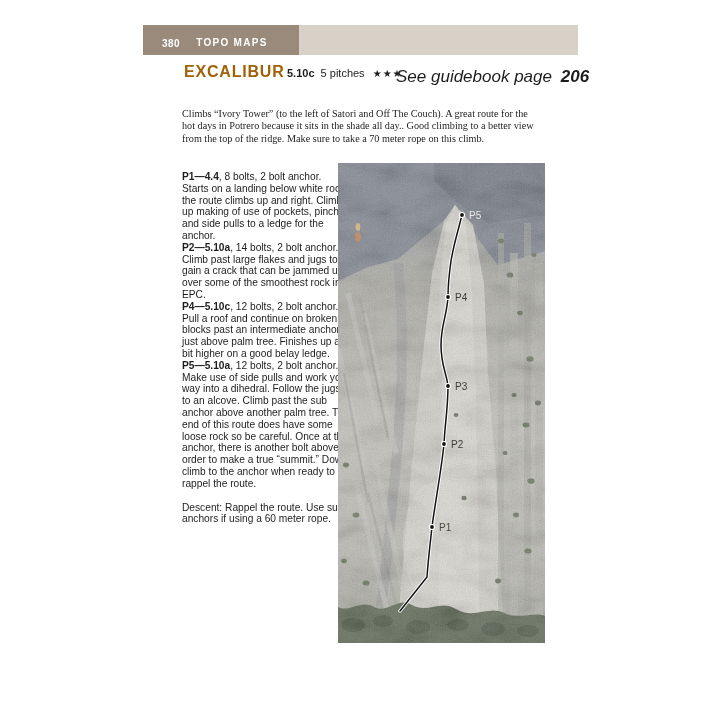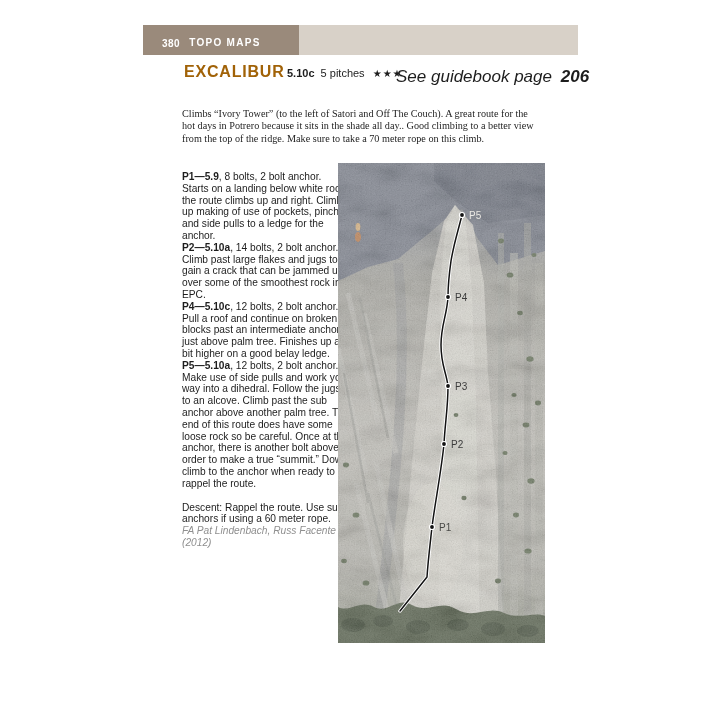--- a/index.html
+++ b/index.html
@@ -2,21 +2,21 @@
 <html><head>
 <meta charset="utf-8">
 <style>
   html,body{margin:0;padding:0;}
   body{width:720px;height:720px;background:#ffffff;font-family:"Liberation Sans",sans-serif;color:#1d1d1d;}
   .page{position:relative;width:720px;height:720px;background:#fff;overflow:hidden;}
 
   
   .bar-dark{position:absolute;left:143px;top:25px;width:156px;height:30px;background:#9a8a7b;
             display:flex;align-items:flex-end;padding:0 0 5px 19px;box-sizing:border-box;color:#fff;}
-  .bar-dark .num{font-size:10px;font-weight:bold;letter-spacing:.5px;margin-right:9px;line-height:12px;}
+  .bar-dark .num{font-size:10px;font-weight:bold;letter-spacing:.5px;margin-right:16px;line-height:12px;}
   .bar-dark .ttl{font-size:10px;font-weight:bold;letter-spacing:1.3px;line-height:14px;}
   .bar-light{position:absolute;left:299px;top:25px;width:279px;height:30px;background:#d8d1c8;}
 
   
   .route-name{position:absolute;left:184px;top:63px;font-size:16px;font-weight:bold;letter-spacing:.8px;color:#a16207;}
   .route-meta{position:absolute;left:287px;top:67px;font-size:11px;white-space:nowrap;}
   .route-meta b{margin-right:3px;}
   .route-meta .pitches{margin-right:5px;}
   .stars{font-family:"DejaVu Sans","Liberation Sans",sans-serif;font-size:10px;letter-spacing:1px;}
   .route-guide{position:absolute;left:396px;top:67px;font-size:17px;white-space:nowrap;font-style:italic;}
@@ -52,26 +52,25 @@
     <span class="stars">★★★</span>
   </div>
   <div class="route-guide">
     <span>See guidebook page</span>
     <b>206</b>
   </div>
 
   <p class="intro">Climbs “Ivory Tower” (to the left of Satori and Off The Couch). A great route for the hot days in Potrero because it sits in the shade all day.. Good climbing to a better view from the top of the ridge. Make sure to take a 70 meter rope on this climb.</p>
 
   <div class="col">
-    <p><b>P1—5.9</b><span>, 8 bolts, 2 bolt anchor. Starts on a landing below white rock, the route climbs up and right. Climb up making of use of pockets, pinches and side pulls to a ledge for the anchor.</span></p>
+    <p><b>P1—4.4</b><span>, 8 bolts, 2 bolt anchor. Starts on a landing below white rock, the route climbs up and right. Climb up making of use of pockets, pinches and side pulls to a ledge for the anchor.</span></p>
     <p><b>P2—5.10a</b><span>, 14 bolts, 2 bolt anchor. Climb past large flakes and jugs to gain a crack that can be jammed up over some of the smoothest rock in EPC.</span></p>
     <p><b>P4—5.10c</b><span>, 12 bolts, 2 bolt anchor. Pull a roof and continue on broken blocks past an intermediate anchor just above palm tree. Finishes up a bit higher on a good belay ledge.</span></p>
     <p><b>P5—5.10a</b><span>, 12 bolts, 2 bolt anchor. Make use of side pulls and work your way into a dihedral. Follow the jugs to an alcove. Climb past the sub anchor above another palm tree. The end of this route does have some loose rock so be careful. Once at the anchor, there is another bolt above in order to make a true “summit.” Down climb to the anchor when ready to rappel the route.</span></p>
     <p class="descent">Descent: Rappel the route. Use sub anchors if using a 60 meter rope.</p>
-    <p class="fa">FA Pat Lindenbach, Russ Facente (2012)</p>
   </div>
 
   <div class="photo">
     <svg viewBox="0 0 207 480" width="207" height="480">
       <defs>
         <linearGradient id="bgGrad" x1="0" y1="0" x2="0" y2="1">
           <stop offset="0" stop-color="#787d88"></stop>
           <stop offset="0.25" stop-color="#97968f"></stop>
           <stop offset="0.55" stop-color="#b2b0a9"></stop>
           <stop offset="0.85" stop-color="#a5a49c"></stop>

